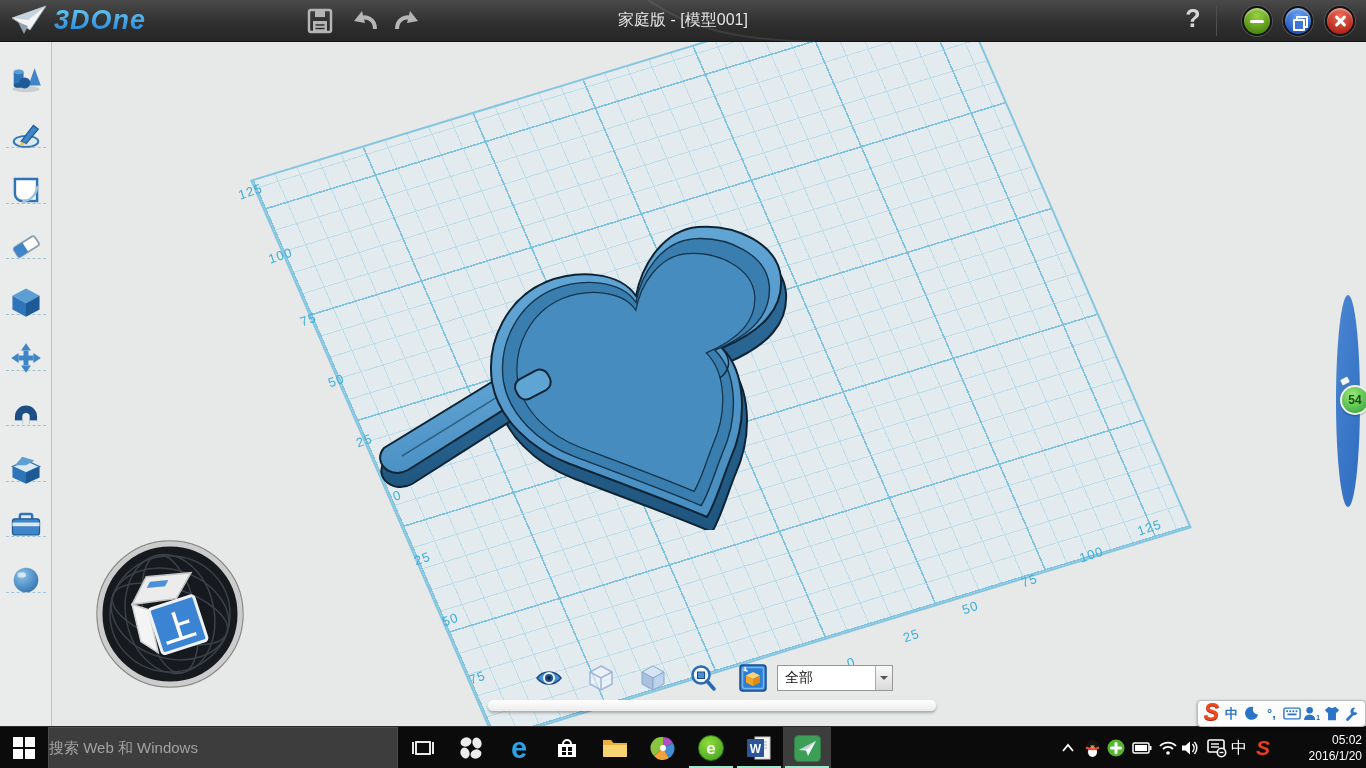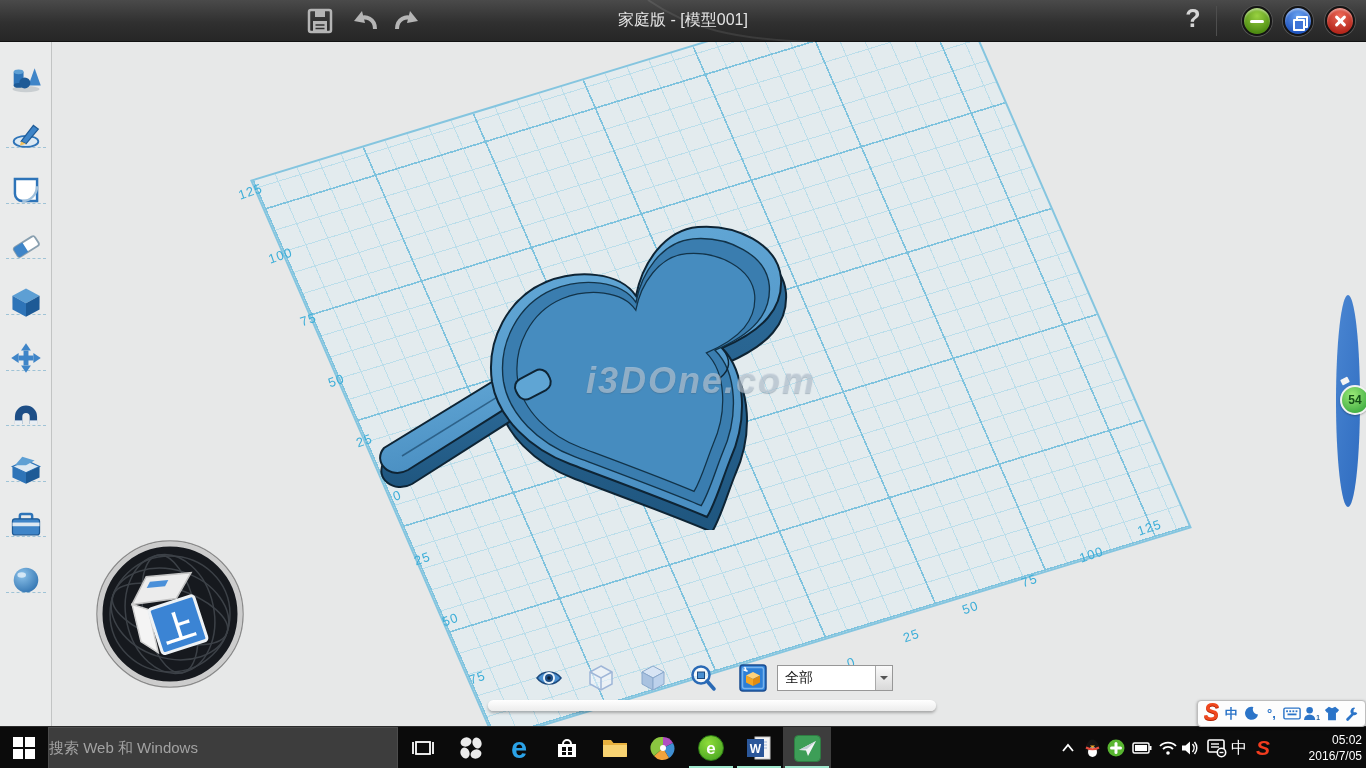--- a/index.html
+++ b/index.html
@@ -161,21 +161,20 @@
 
     <path d="M286,76 C292,44 314,10 348,7 C386,4 428,24 431,58 C433,88 414,110 372,128 C396,152 398,200 380,240 C372,260 366,282 357,297 C322,282 268,262 220,244 C180,229 148,198 142,162 C136,120 158,78 196,62 C228,49 270,52 286,76 Z" transform="translate(22.8,12.4) scale(0.92)" fill="#3a7daf" stroke="#123349" stroke-width="1.5"></path>
 
     <path d="M286,76 C292,44 314,10 348,7 C386,4 428,24 431,58 C433,88 414,110 372,128 C396,152 398,200 380,240 C372,260 366,282 357,297 C322,282 268,262 220,244 C180,229 148,198 142,162 C136,120 158,78 196,62 C228,49 270,52 286,76 Z" transform="translate(51.3,27.9) scale(0.82)" fill="#468cbf" stroke="#123349" stroke-width="1.5"></path>
 
     <path d="M372,128 C382,140 380,150 370,158" fill="none" stroke="#0e2434" stroke-width="1.5"></path>
 
     <rect x="-17" y="-11" width="36" height="22" rx="9" transform="translate(182,165) rotate(-28)" fill="#5fa5d4" stroke="#0e2434" stroke-width="2"></rect>
   </svg>
 
-  <div id="watermark">i3DOne.com</div>
 
   <svg class="abs" style="left:90px;top:534px" width="160" height="160" viewBox="0 0 160 160">
     <circle cx="80" cy="80" r="73" fill="none" stroke="#8a8a8a" stroke-width="1.5"></circle>
     <circle cx="80" cy="80" r="70" fill="#16191e" stroke="#cccccc" stroke-width="5"></circle>
     <g stroke="#3c4147" stroke-width="1.5" fill="none">
       <ellipse cx="80" cy="80" rx="60" ry="26" transform="rotate(18 80 80)"></ellipse>
       <ellipse cx="80" cy="80" rx="60" ry="44" transform="rotate(18 80 80)"></ellipse>
       <ellipse cx="80" cy="80" rx="26" ry="60" transform="rotate(-12 80 80)"></ellipse>
       <ellipse cx="80" cy="80" rx="44" ry="60" transform="rotate(-12 80 80)"></ellipse>
       <ellipse cx="80" cy="80" rx="60" ry="58"></ellipse>
@@ -230,20 +229,28 @@
 
   <div id="crescent"></div>
   <div id="score-flag"></div>
   <div id="score-badge">54</div>
 </div>
 
 <div id="titlebar">
   <svg class="abs" style="left:0;top:0" width="1366" height="42">
     <path d="M648,0 C688,28 735,40 815,42" stroke="rgba(255,255,255,0.09)" stroke-width="2" fill="none"></path>
   </svg>
+  <div id="logo">
+    <svg width="38" height="32" viewBox="0 0 38 32">
+      <polygon points="2,14 36,2 20,26" fill="#f2f4f6" stroke="#9aa4ac" stroke-width="1"></polygon>
+      <polygon points="2,14 18,16 36,2" fill="#c8d2da"></polygon>
+      <polygon points="8,18 14,30 18,22" fill="#8fa0ac"></polygon>
+    </svg>
+    <span class="wordmark">3DOne</span>
+  </div>
   <svg class="tb-icon" style="left:306px" viewBox="0 0 28 28">
     <rect x="3" y="3" width="22" height="22" rx="2" fill="none" stroke="#b5b5b5" stroke-width="2.5"></rect>
     <rect x="9" y="3" width="10" height="7" fill="#b5b5b5"></rect>
     <rect x="7" y="14" width="14" height="11" fill="#b5b5b5"></rect>
     <line x1="9.5" y1="18" x2="18.5" y2="18" stroke="#2e2e2e" stroke-width="1.5"></line>
     <line x1="9.5" y1="21.5" x2="18.5" y2="21.5" stroke="#2e2e2e" stroke-width="1.5"></line>
   </svg>
   <svg class="tb-icon" style="left:352px" viewBox="0 0 28 28">
     <path d="M23,22 C23,12 14,8 7,12" fill="none" stroke="#b5b5b5" stroke-width="4"></path>
     <polygon points="10,4 2,14 13,16" fill="#b5b5b5"></polygon>
@@ -482,21 +489,21 @@
     </svg>
   </div>
   <div class="tray" style="left:1228px;width:22px;font-size:16px">
     <span>中</span>
   </div>
   <div class="tray" style="left:1250px;width:26px">
     <span style="color:#f23c1e;font-weight:900;font-size:21px;font-style:italic">S</span>
   </div>
   <div id="clock">
     <div>05:02</div>
-    <div>2016/7/05</div>
+    <div>2016/1/20</div>
   </div>
 </div>
 
 <div id="imebar">
   <span class="ime-item" id="sogou-logo">S</span>
   <span class="ime-item">中</span>
   <span class="ime-item">
     <svg width="15" height="15" viewBox="0 0 16 16">
         <path d="M10,1 A7,7 0 1 0 15,9 A5.5,5.5 0 0 1 10,1 Z" fill="#2b74c8"></path>
       </svg>

